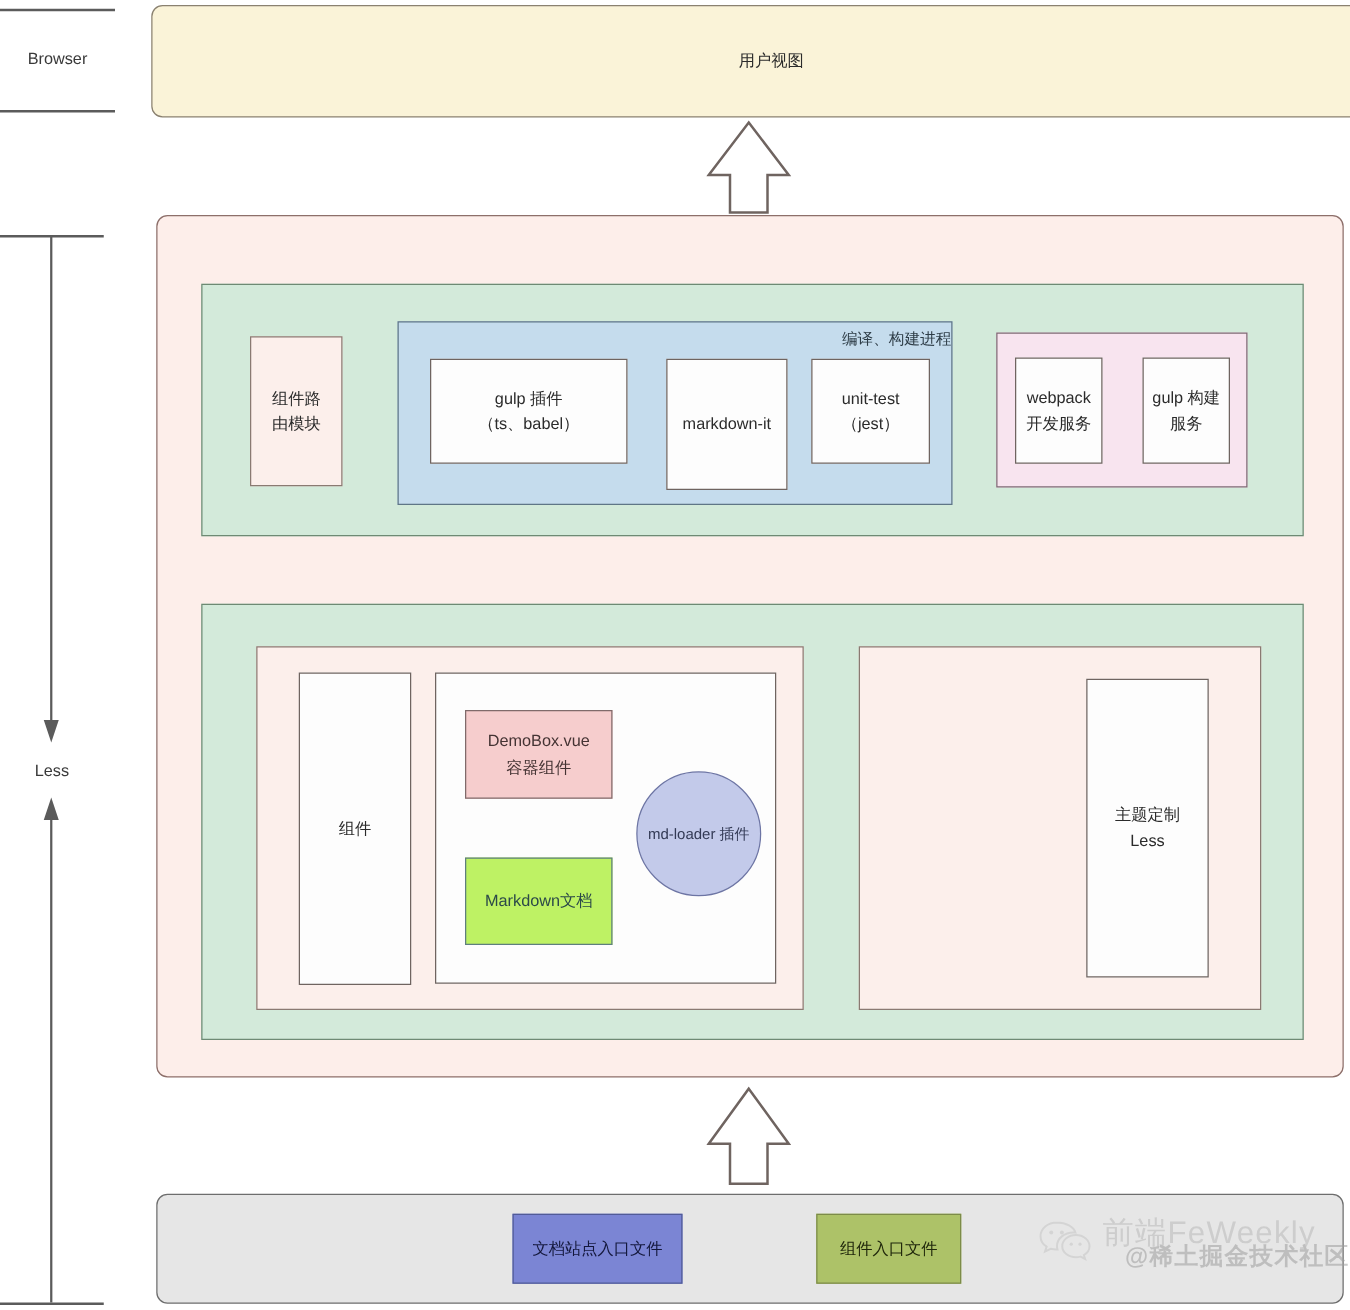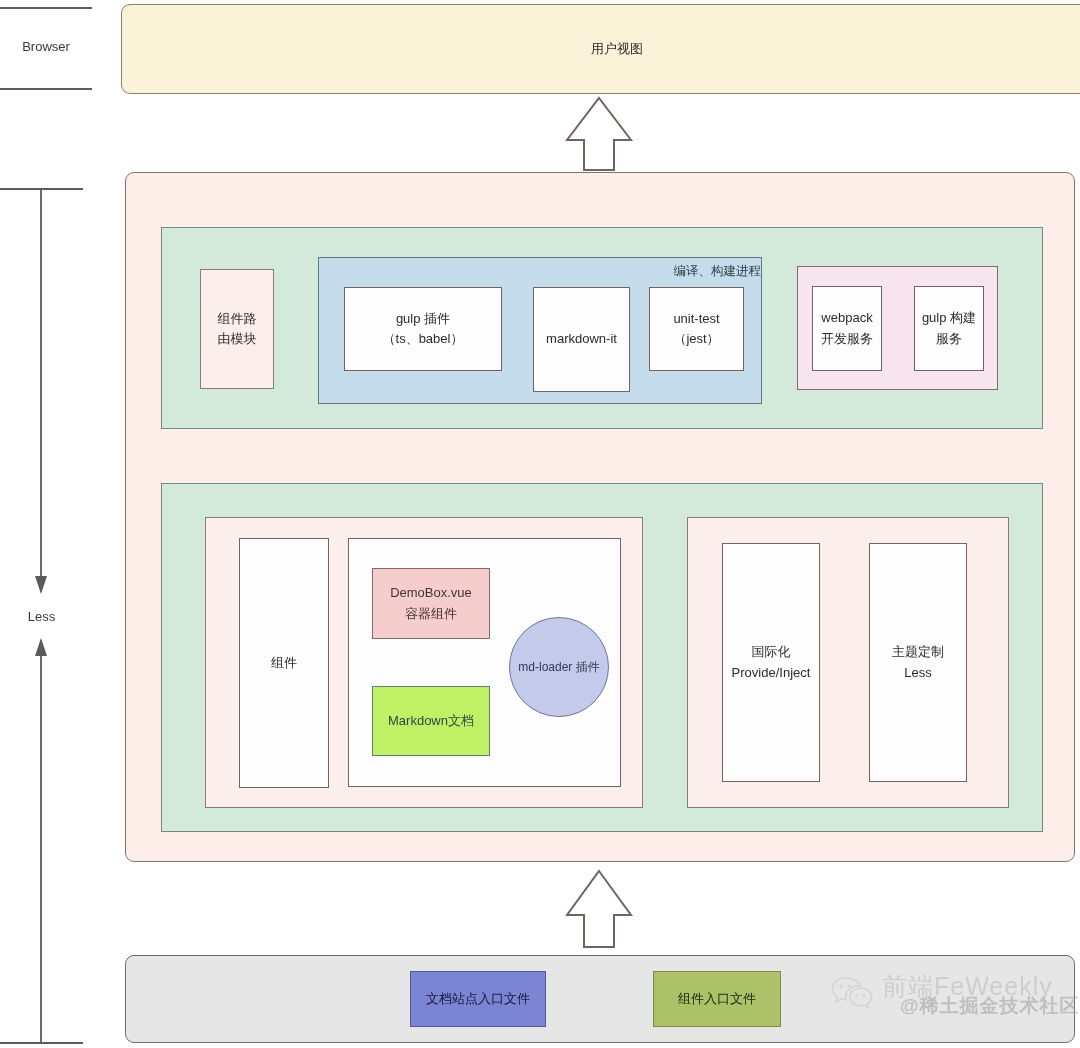--- a/index.html
+++ b/index.html
@@ -159,47 +159,41 @@
   <div class="node c-markdown" style="left:372px;top:686px;width:118px;height:70px;">
     <span class="tl">Markdown文档</span>
   </div>
 
   <div class="node c-circle" style="left:509px;top:617px;width:100px;height:100px;font-size:12px;">
     <span class="tl">md-loader 插件</span>
   </div>
 
   <div class="abs c-pinkbox" style="left:687px;top:517px;width:322px;height:291px;border:1.6px solid #8a7a72;"></div>
 
-  <div class="node c-white" style="left:722px;top:543px;width:98px;height:239px;">
-    <span>
-      <span class="tl">国际化</span>
-      <span class="tl">Provide/Inject</span>
-    </span>
-  </div>
 
   <div class="node c-white" style="left:869px;top:543px;width:98px;height:239px;">
     <span>
       <span class="tl">主题定制</span>
       <span class="tl">Less</span>
     </span>
   </div>
 
   <div class="block-arrow" style="left:565px;top:869px;width:68px;height:80px;">
     <svg width="68" height="80" viewBox="0 0 68 80">
       <polygon points="34,2 66,46 49,46 49,78 19,78 19,46 2,46" fill="#ffffff" stroke="#6f6460" stroke-width="2" stroke-linejoin="miter"></polygon>
     </svg>
   </div>
 
   <div class="abs rounded c-gray" style="left:125px;top:955px;width:950px;height:88px;border:1.6px solid #6d6d6d;"></div>
 
   <div class="node c-entry-doc" style="left:410px;top:971px;width:136px;height:56px;">
     <span class="tl">文档站点入口文件</span>
   </div>
 
-  <div class="node c-entry-comp" style="left:653px;top:971px;width:128px;height:56px;">
+  <div class="node c-entry-comp" style="left:653px;top:971px;width:116px;height:56px;">
     <span class="tl">组件入口文件</span>
   </div>
 
   <div class="watermark" style="left:830px;top:972px;">
     <span style="display:inline-block;width:44px;height:38px;">
       <svg width="44" height="38" viewBox="0 0 44 38">
         <path d="M15.5 3C8.2 3 2.4 7.9 2.4 13.9c0 3.4 1.9 6.4 4.9 8.4l-1.3 4 4.5-2.3c1.5.4 3 .6 4.6.6h.9c-.3-.9-.4-1.8-.4-2.8 0-6 5.9-10.9 13.2-10.9.5 0 1 0 1.5.1C29.1 6.5 22.9 3 15.5 3z" fill="none" stroke="#c6c6c6" stroke-width="1.6"></path>
         <circle cx="11" cy="11" r="1.6" fill="#c6c6c6"></circle>
         <circle cx="19.5" cy="11" r="1.6" fill="#c6c6c6"></circle>
         <path d="M41.6 21.9c0-4.9-4.9-8.9-10.9-8.9s-10.9 4-10.9 8.9 4.9 8.9 10.9 8.9c1.3 0 2.5-.2 3.7-.5l3.7 1.9-1-3.2c2.7-1.6 4.5-4.2 4.5-7.1z" fill="none" stroke="#c6c6c6" stroke-width="1.6"></path>

